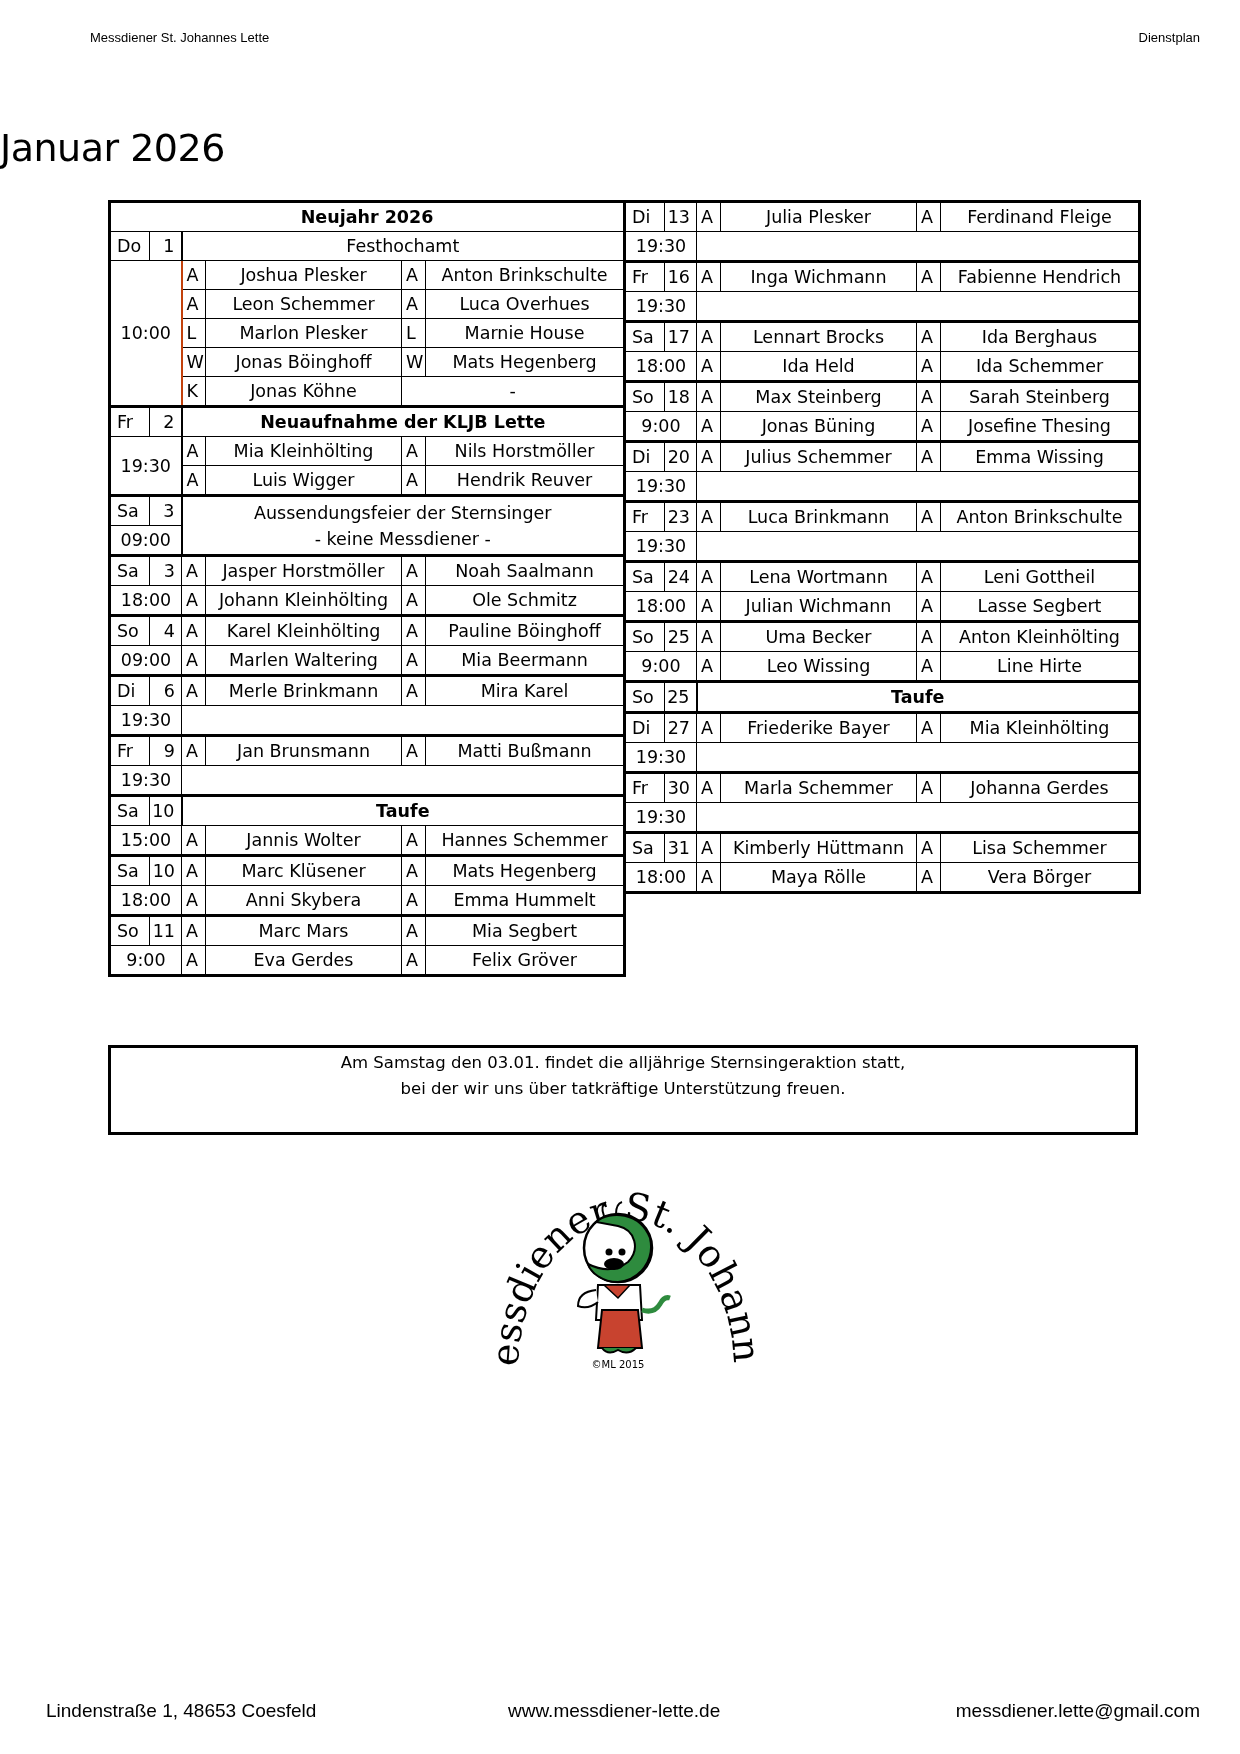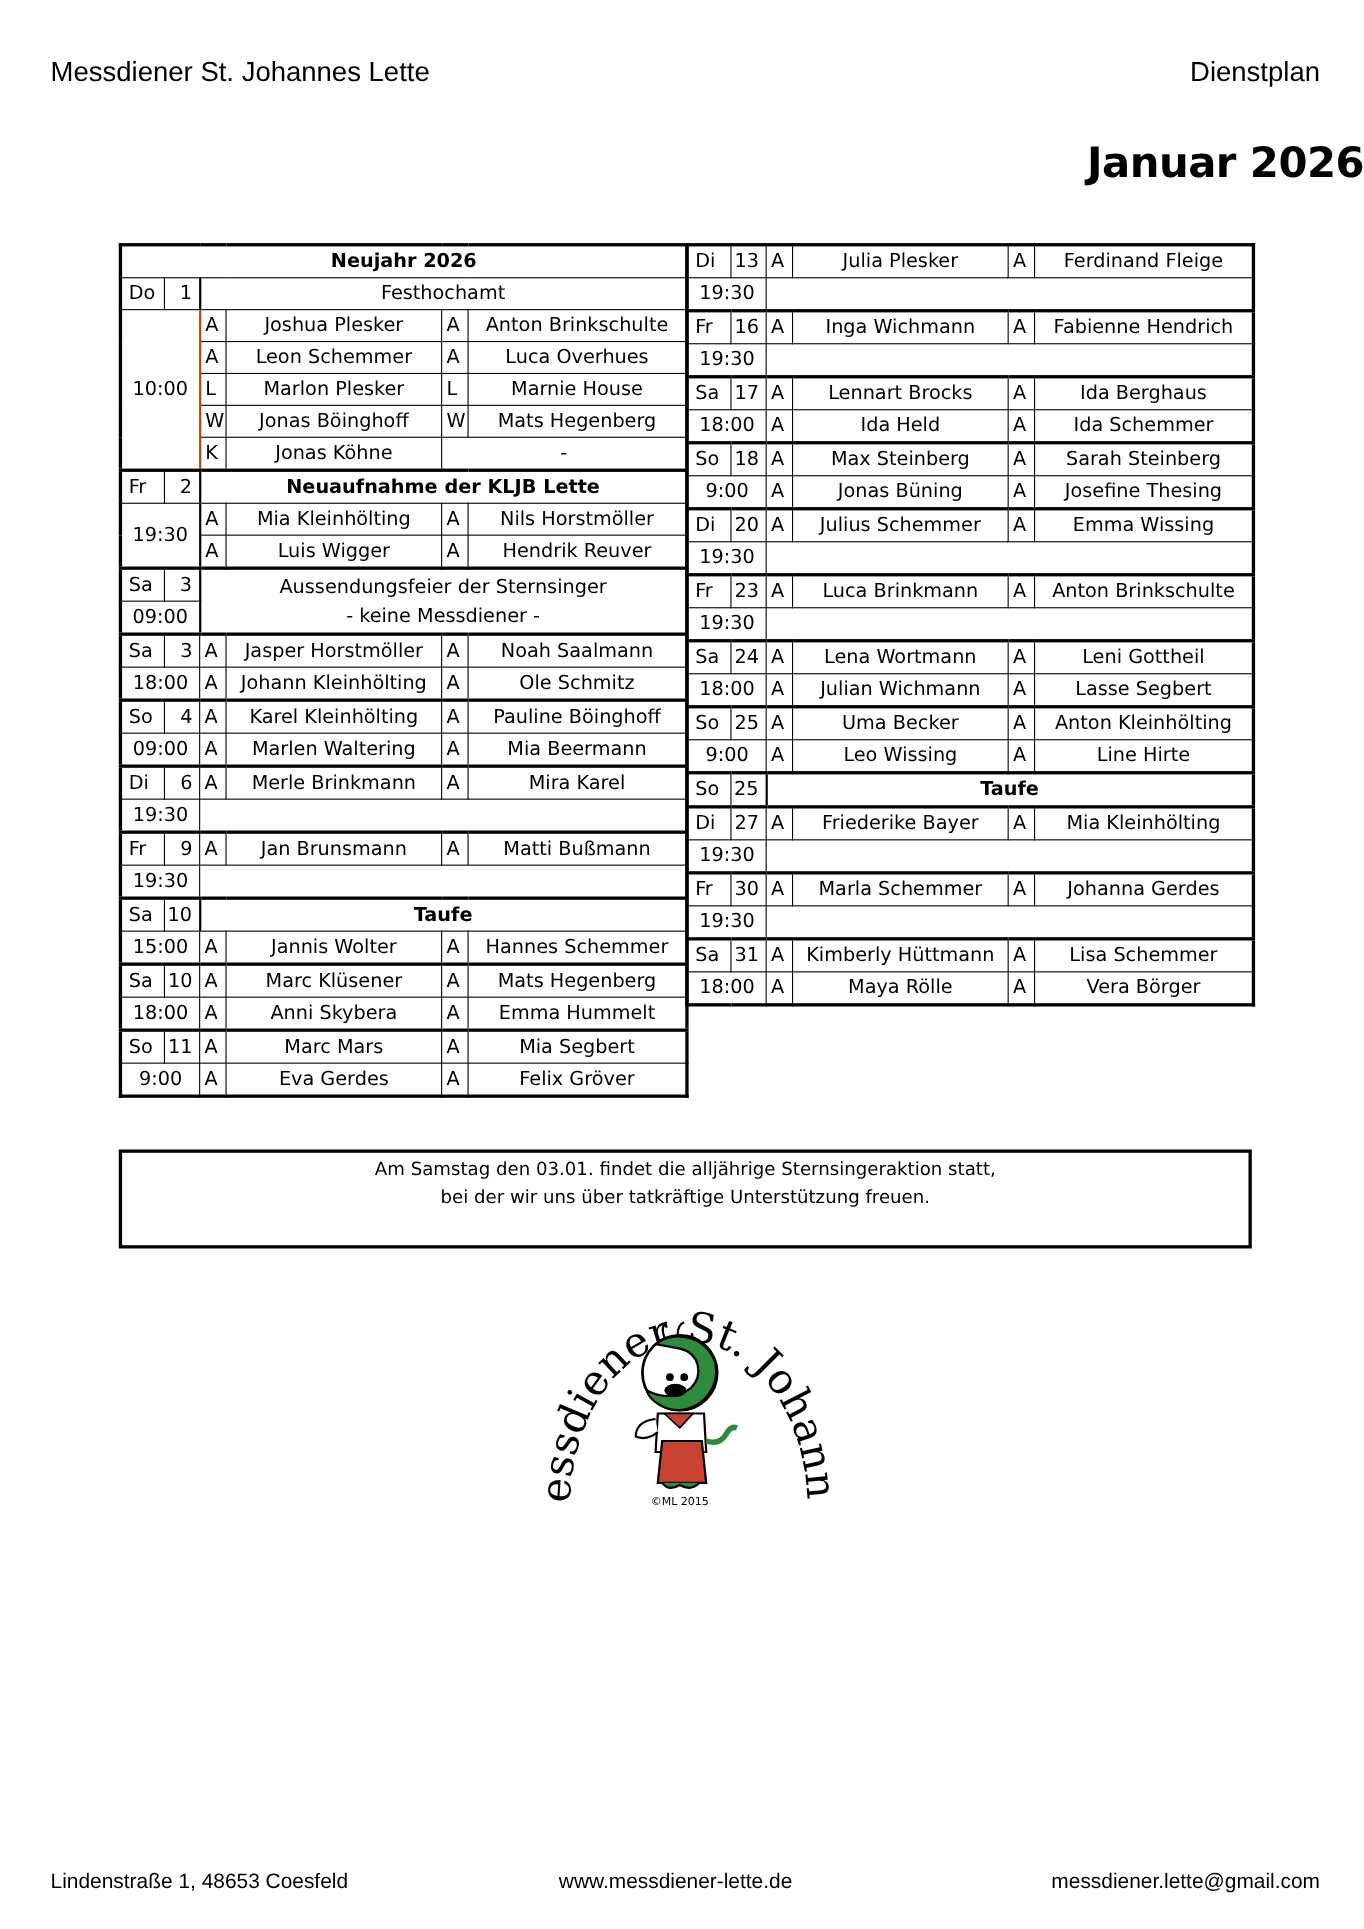--- a/index.html
+++ b/index.html
@@ -1,20 +1,20 @@
 <!DOCTYPE html>
 <html><head>
 <meta charset="utf-8">
 <style>
   html,body{margin:0;padding:0;background:#fff;}
   body{width:1240px;height:1754px;position:relative;overflow:hidden;color:#000;font-family:"DejaVu Sans",sans-serif;}
-  .hdr{position:absolute;top:52px;font-family:"Liberation Sans",sans-serif;font-size:25px;}
+  .hdr{position:absolute;top:30px;font-family:"Liberation Sans",sans-serif;font-size:13px;margin-left:44px;}
   .hdr.left{left:46px;} .hdr.right{right:40px;}
-  .title{position:absolute;top:126px;left:0;width:1240px;text-align:right;font-family:"DejaVu Sans",sans-serif;font-weight:bold;font-size:38px;letter-spacing:-0.5px;}
-  table.plan{position:absolute;top:221px;border-collapse:collapse;table-layout:fixed;font-family:"DejaVu Sans",sans-serif;font-size:17.5px;padding-left:44px;}
+  .title{position:absolute;top:126px;left:0;width:1240px;text-align:left;font-family:"DejaVu Sans",sans-serif;font-weight:normal;font-size:38px;letter-spacing:-0.5px;}
+  table.plan{position:absolute;top:200px;border-collapse:collapse;table-layout:fixed;font-family:"DejaVu Sans",sans-serif;font-size:17.5px;padding-left:44px;}
   table.plan td{border:1px solid #000;height:28px;padding:0 2px;text-align:center;white-space:nowrap;overflow:hidden;line-height:28px;}
   table.plan td.l{text-align:left;padding-left:6px;}
   table.plan td.r{text-align:right;padding-right:6px;}
   table.plan td.b{font-weight:bold;}
   table.plan td.let{text-align:left;padding-left:4px;}
   table.plan tr.gs td{border-top:3px solid #000;}
   #left{left:108px;width:515px;border:3px solid #000;}
   #right{left:623px;width:515px;border:3px solid #000;}
   .notice{position:absolute;left:108px;top:1045px;width:1024px;height:82px;border:3px solid #000;text-align:center;font-family:"DejaVu Sans",sans-serif;font-size:16.5px;line-height:26px;padding-top:2px;}
   .logo{position:absolute;left:490px;top:1160px;width:270px;height:230px;}

